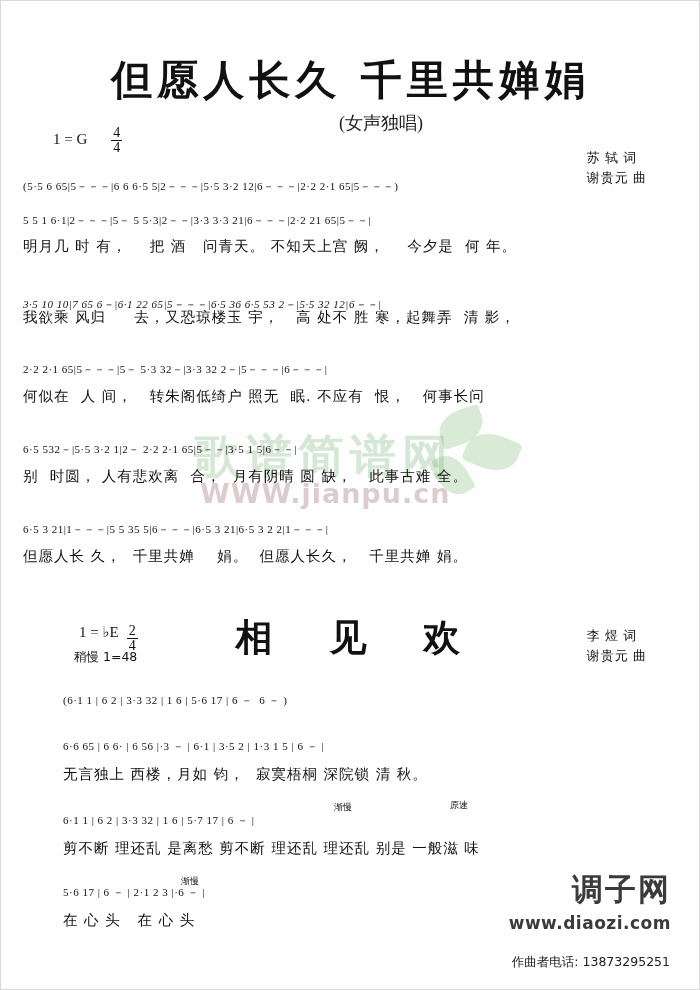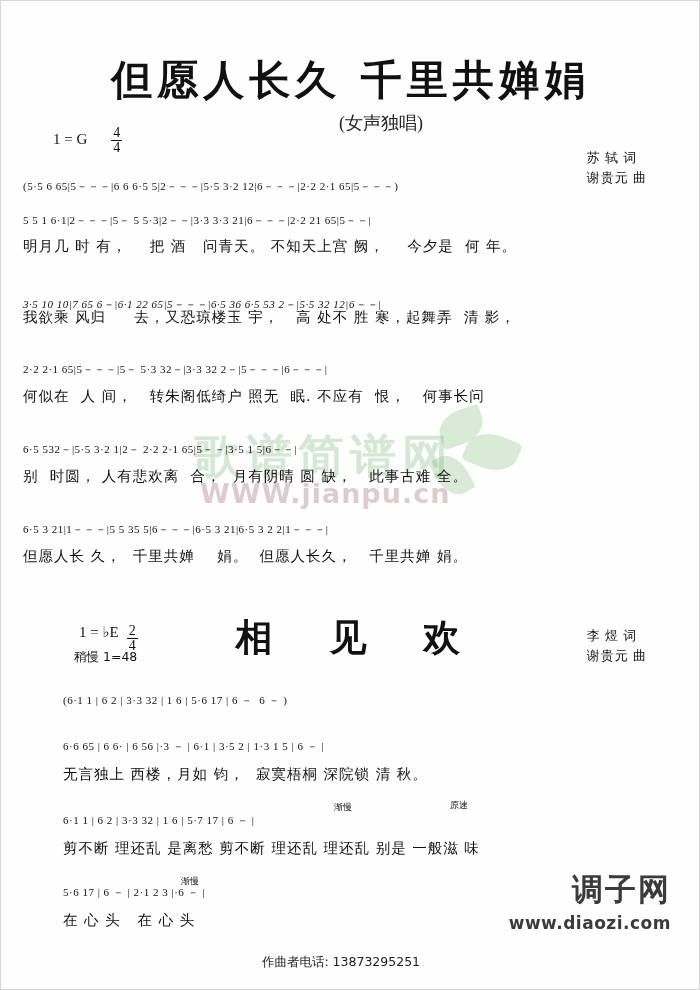--- a/index.html
+++ b/index.html
@@ -212,25 +212,25 @@
     text-align: left;
     color: #111;
     letter-spacing: 1px;
   }
 
   .footer {
     position: absolute;
     left: 0;
     bottom: 18px;
     width: 700px;
-    text-align: center;
+    text-align: right;
     font-family: "DejaVu Sans", sans-serif;
     font-size: 12.5px;
     color: #222;
-    padding-right: 20px;
+    padding-right: 31px;
     box-sizing: border-box;
   }
 </style>
 </head>
 <body>
 
 <div class="page">
 
   <div class="wm-center">
     <div class="wm-leaf" style="left:244px; top:-16px; width:46px; height:34px; transform:rotate(-18deg);"></div>

